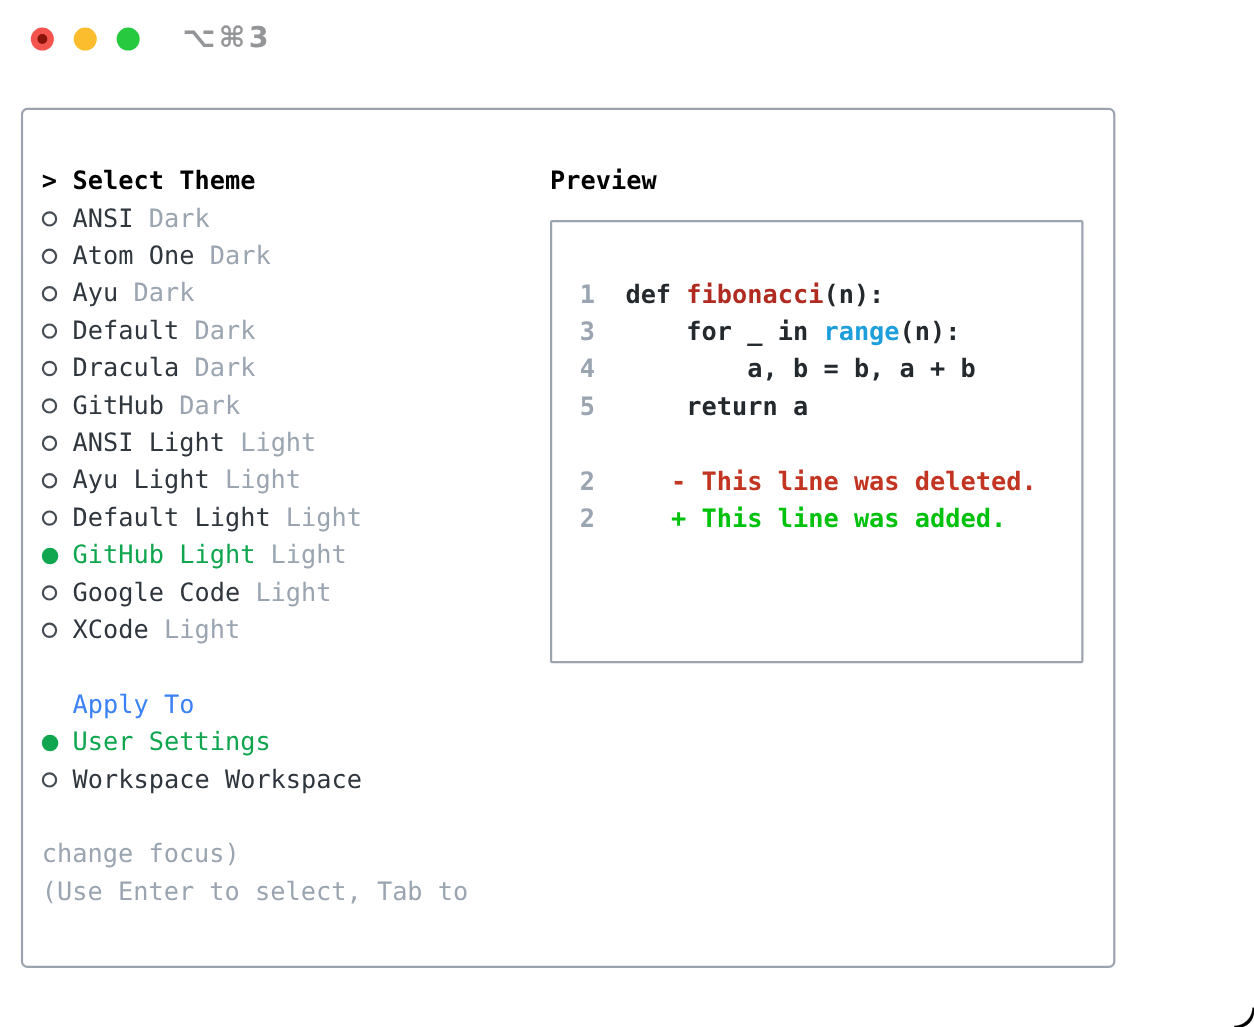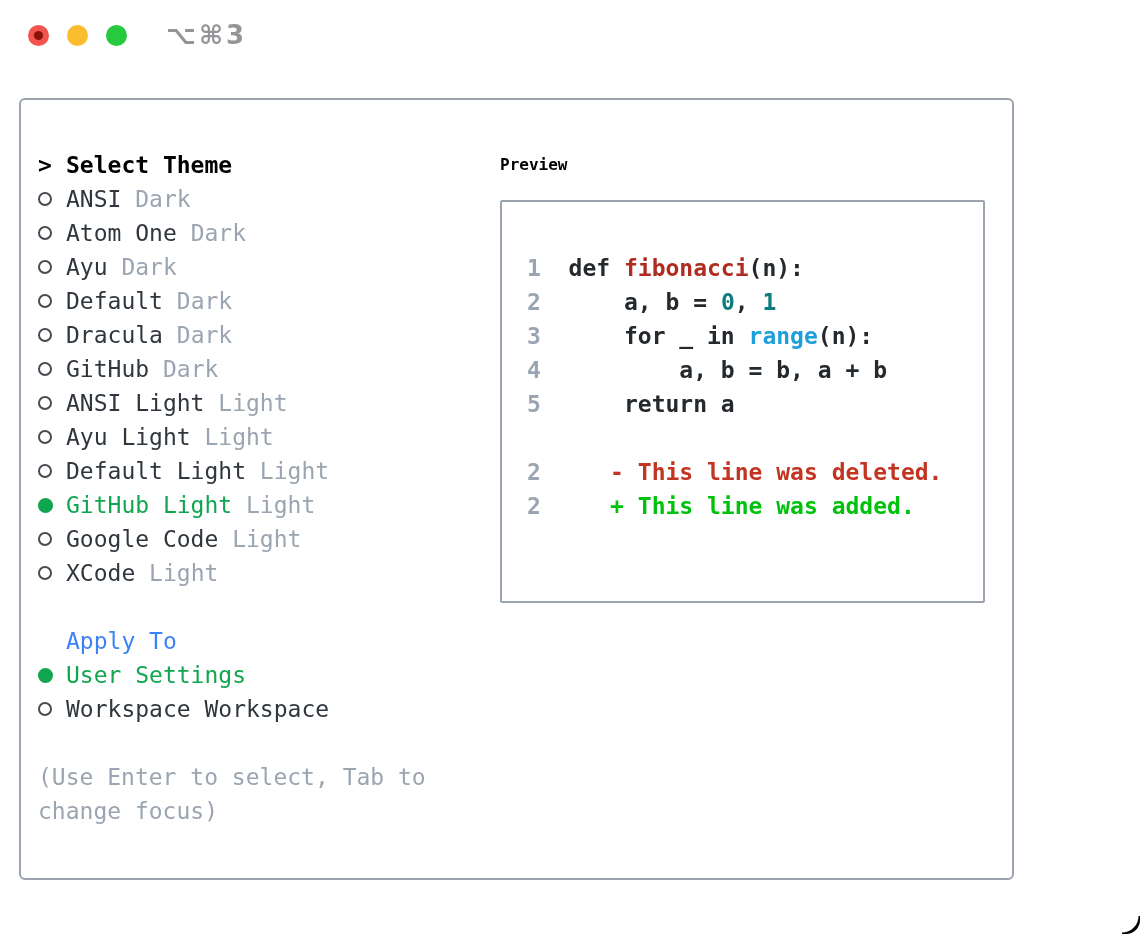--- a/index.html
+++ b/index.html
@@ -48,21 +48,21 @@
   }
   .hdr { font-weight:bold; color:#000000; }
   .hdr-plain { color:#3b82f6; }
   .t-name { color:#2F363D; }
   .t-name.sel { color:#10A64F; }
   .t-variant { color:#9AA5B1; }
   .hint-line { height:34px; line-height:34px; color:#9AA5B1; white-space:pre; }
   
   .preview-title {
     position:absolute; left:479px; top:48px; height:34px; line-height:34px;
-    font-size:16px; font-weight:bold; color:#000000;
+    font-size:23px; font-weight:bold; color:#000000;
   }
   .preview-box {
     position:absolute; left:479px; top:100px; width:485px; height:403px;
     border:2px solid #9AA3AE; border-radius:2px; box-sizing:border-box;
     background:#ffffff;
     font-weight:bold;
   }
   .code { padding:49px 0 0 25px; font-size:23px; }
   .code-line { height:34px; line-height:34px; white-space:pre; }
   .tok-ln   { color:#9AA5B1; }
@@ -108,29 +108,28 @@
         </div>
       <div class="row"></div>
       <div class="row">
         <span class="bullet"></span><span class="hdr-plain">Apply To</span>
       </div>
       <div id="apply-list">
           <div class="row"><span class="bullet"><span class="dot"></span></span><span class="t-name sel">User Settings</span></div>
           <div class="row"><span class="bullet"><span class="ring"></span></span><span class="t-name">Workspace Workspace</span></div>
         </div>
       <div class="row"></div>
+      <div class="hint-line">change focus)</div>
       <div class="hint-line">(Use Enter to select, Tab to</div>
-      <div class="hint-line">change focus)</div>
     </div>
 
     <div class="preview-title">Preview</div>
     <div class="preview-box">
       <div class="code" id="code-block">
           <div class="code-line"><span class="tok-ln">1  </span><span class="tok-pl">def </span><span class="tok-fn">fibonacci</span><span class="tok-pl">(n):</span></div>
-          <div class="code-line"><span class="tok-ln">2  </span><span class="tok-pl">    a, b = </span><span class="tok-num">0</span><span class="tok-pl">, </span><span class="tok-num">1</span></div>
           <div class="code-line"><span class="tok-ln">3  </span><span class="tok-pl">    for _ in </span><span class="tok-call">range</span><span class="tok-pl">(n):</span></div>
           <div class="code-line"><span class="tok-ln">4  </span><span class="tok-pl">        a, b = b, a + b</span></div>
           <div class="code-line"><span class="tok-ln">5  </span><span class="tok-pl">    return a</span></div>
           <div class="code-line"></div>
           <div class="code-line"><span class="tok-ln">2  </span><span class="tok-del">   - This line was deleted.</span></div>
           <div class="code-line"><span class="tok-ln">2  </span><span class="tok-add">   + This line was added.</span></div>
         </div>
     </div>
 
   </div>

